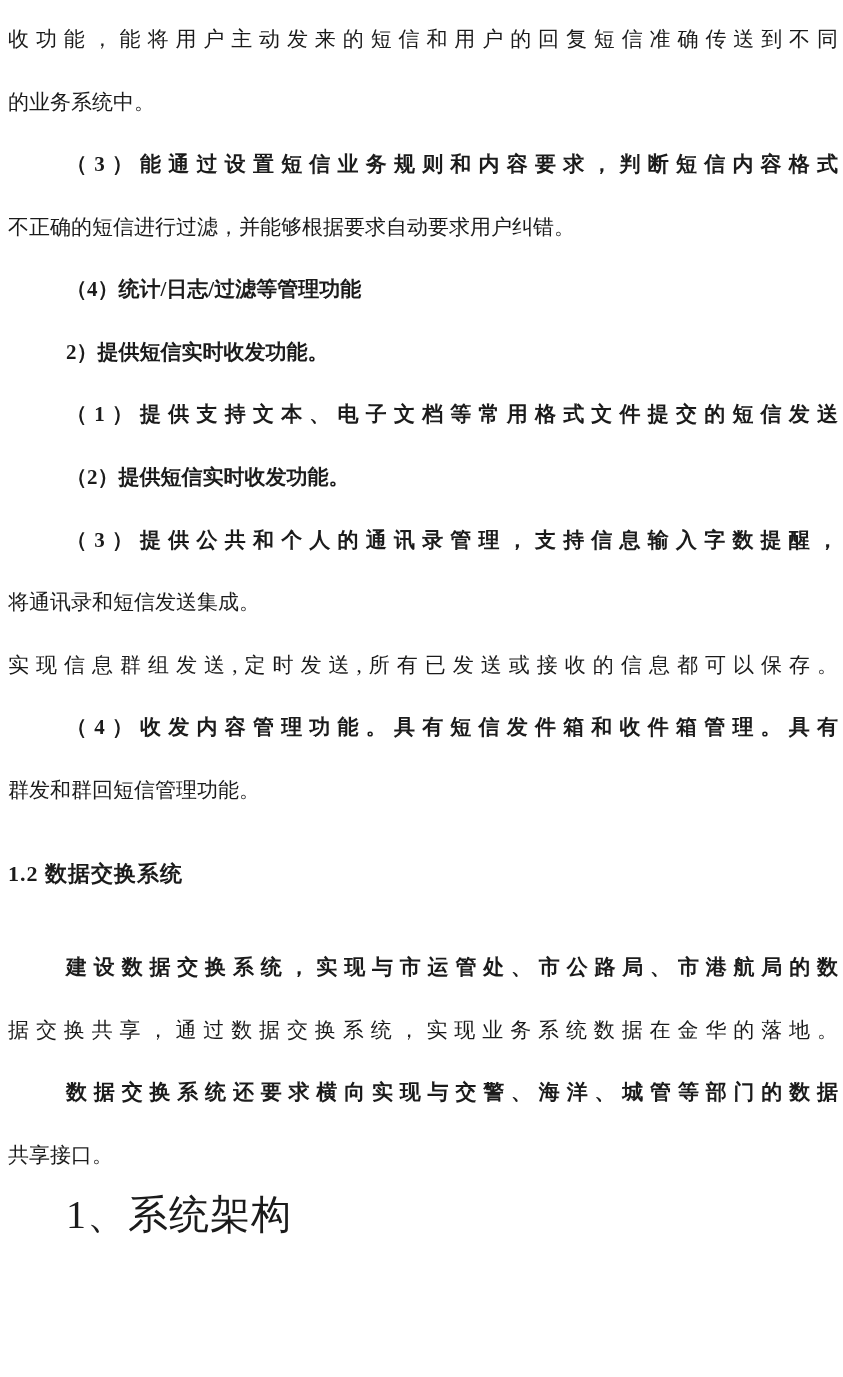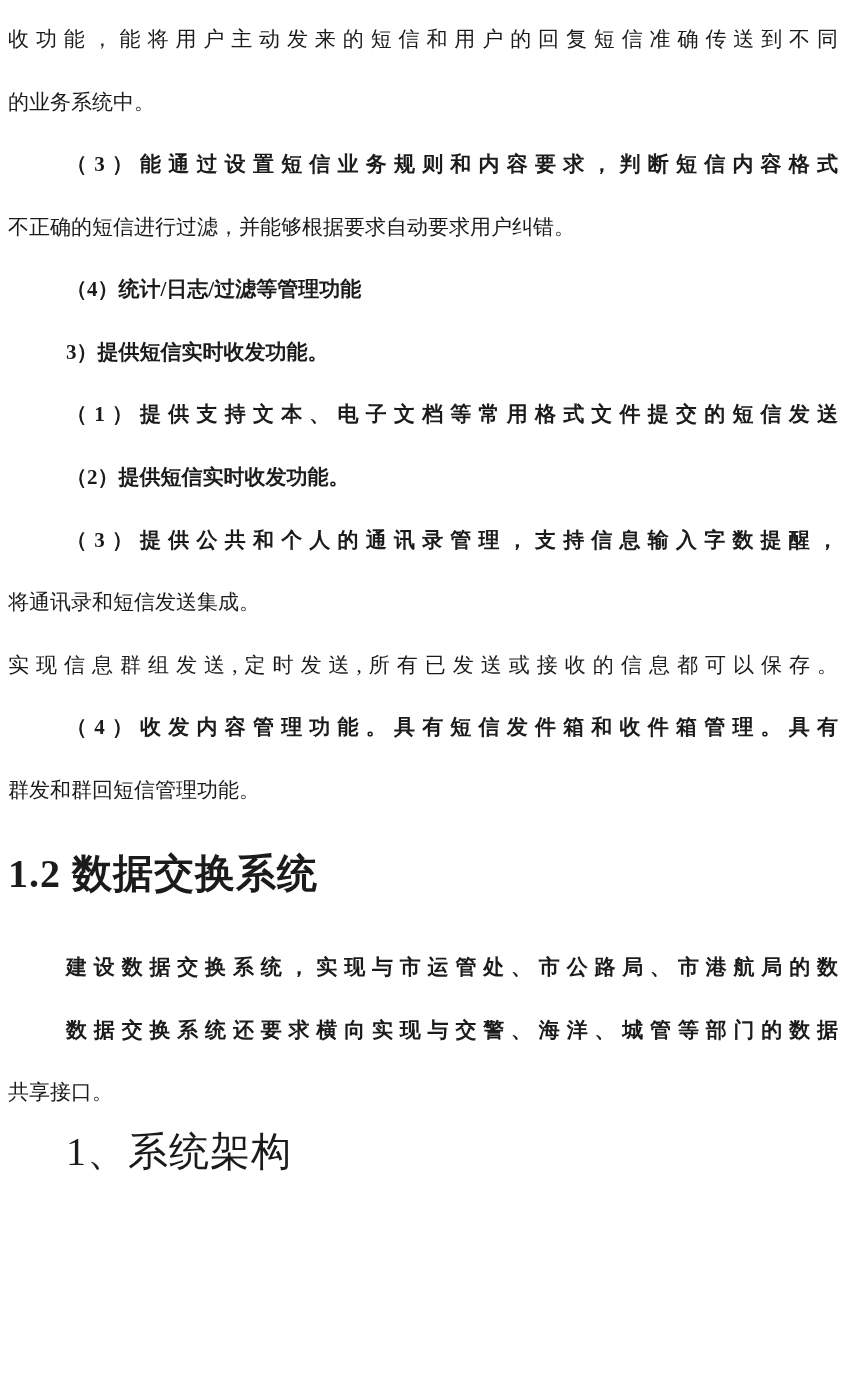--- a/index.html
+++ b/index.html
@@ -19,21 +19,21 @@
     text-align:left;
   }
   .fill{
     text-align:justify;
     text-align-last:justify;
   }
   .ind{text-indent:58px;font-weight:bold;}
   .h1{
     margin-top:21px;
     height:63px;line-height:63px;
-    font-size:40px;
+    font-size:22px;
     font-weight:bold;
     letter-spacing:1px;
     text-align:left;
   }
   .mid{margin-top:31px;}
   .h2{
     height:56px;line-height:56px;
     font-size:40px;
     font-weight:normal;
     text-indent:58px;
@@ -45,33 +45,34 @@
 <body>
 
 <div class="page">
   <div class="content">
 
     <div class="l fill">收功能，能将用户主动发来的短信和用户的回复短信准确传送到不同</div>
     <div class="l">的业务系统中。</div>
     <div class="l ind fill">（3）能通过设置短信业务规则和内容要求，判断短信内容格式</div>
     <div class="l">不正确的短信进行过滤，并能够根据要求自动要求用户纠错。</div>
     <div class="l ind">（4）统计/日志/过滤等管理功能</div>
-    <div class="l ind">3）提供短信实时收发功能。</div>
+    <div class="l ind">2）提供短信实时收发功能。</div>
     <div class="l ind fill">（1）提供支持文本、电子文档等常用格式文件提交的短信发送</div>
     <div class="l ind">（2）提供短信实时收发功能。</div>
     <div class="l ind fill">（3）提供公共和个人的通讯录管理，支持信息输入字数提醒，</div>
     <div class="l">将通讯录和短信发送集成。</div>
     <div class="l fill">实现信息群组发送,定时发送,所有已发送或接收的信息都可以保存。</div>
     <div class="l ind fill">（4）收发内容管理功能。具有短信发件箱和收件箱管理。具有</div>
     <div class="l">群发和群回短信管理功能。</div>
 
     <div class="h1">1.2 数据交换系统</div>
 
     <div class="mid">
       <div class="l ind fill">建设数据交换系统，实现与市运管处、市公路局、市港航局的数</div>
+      <div class="l fill">据交换共享，通过数据交换系统，实现业务系统数据在金华的落地。</div>
       <div class="l ind fill">数据交换系统还要求横向实现与交警、海洋、城管等部门的数据</div>
       <div class="l">共享接口。</div>
     </div>
 
     <div class="h2">1、系统架构</div>
 
   </div>
 </div>
 
 </body></html>

